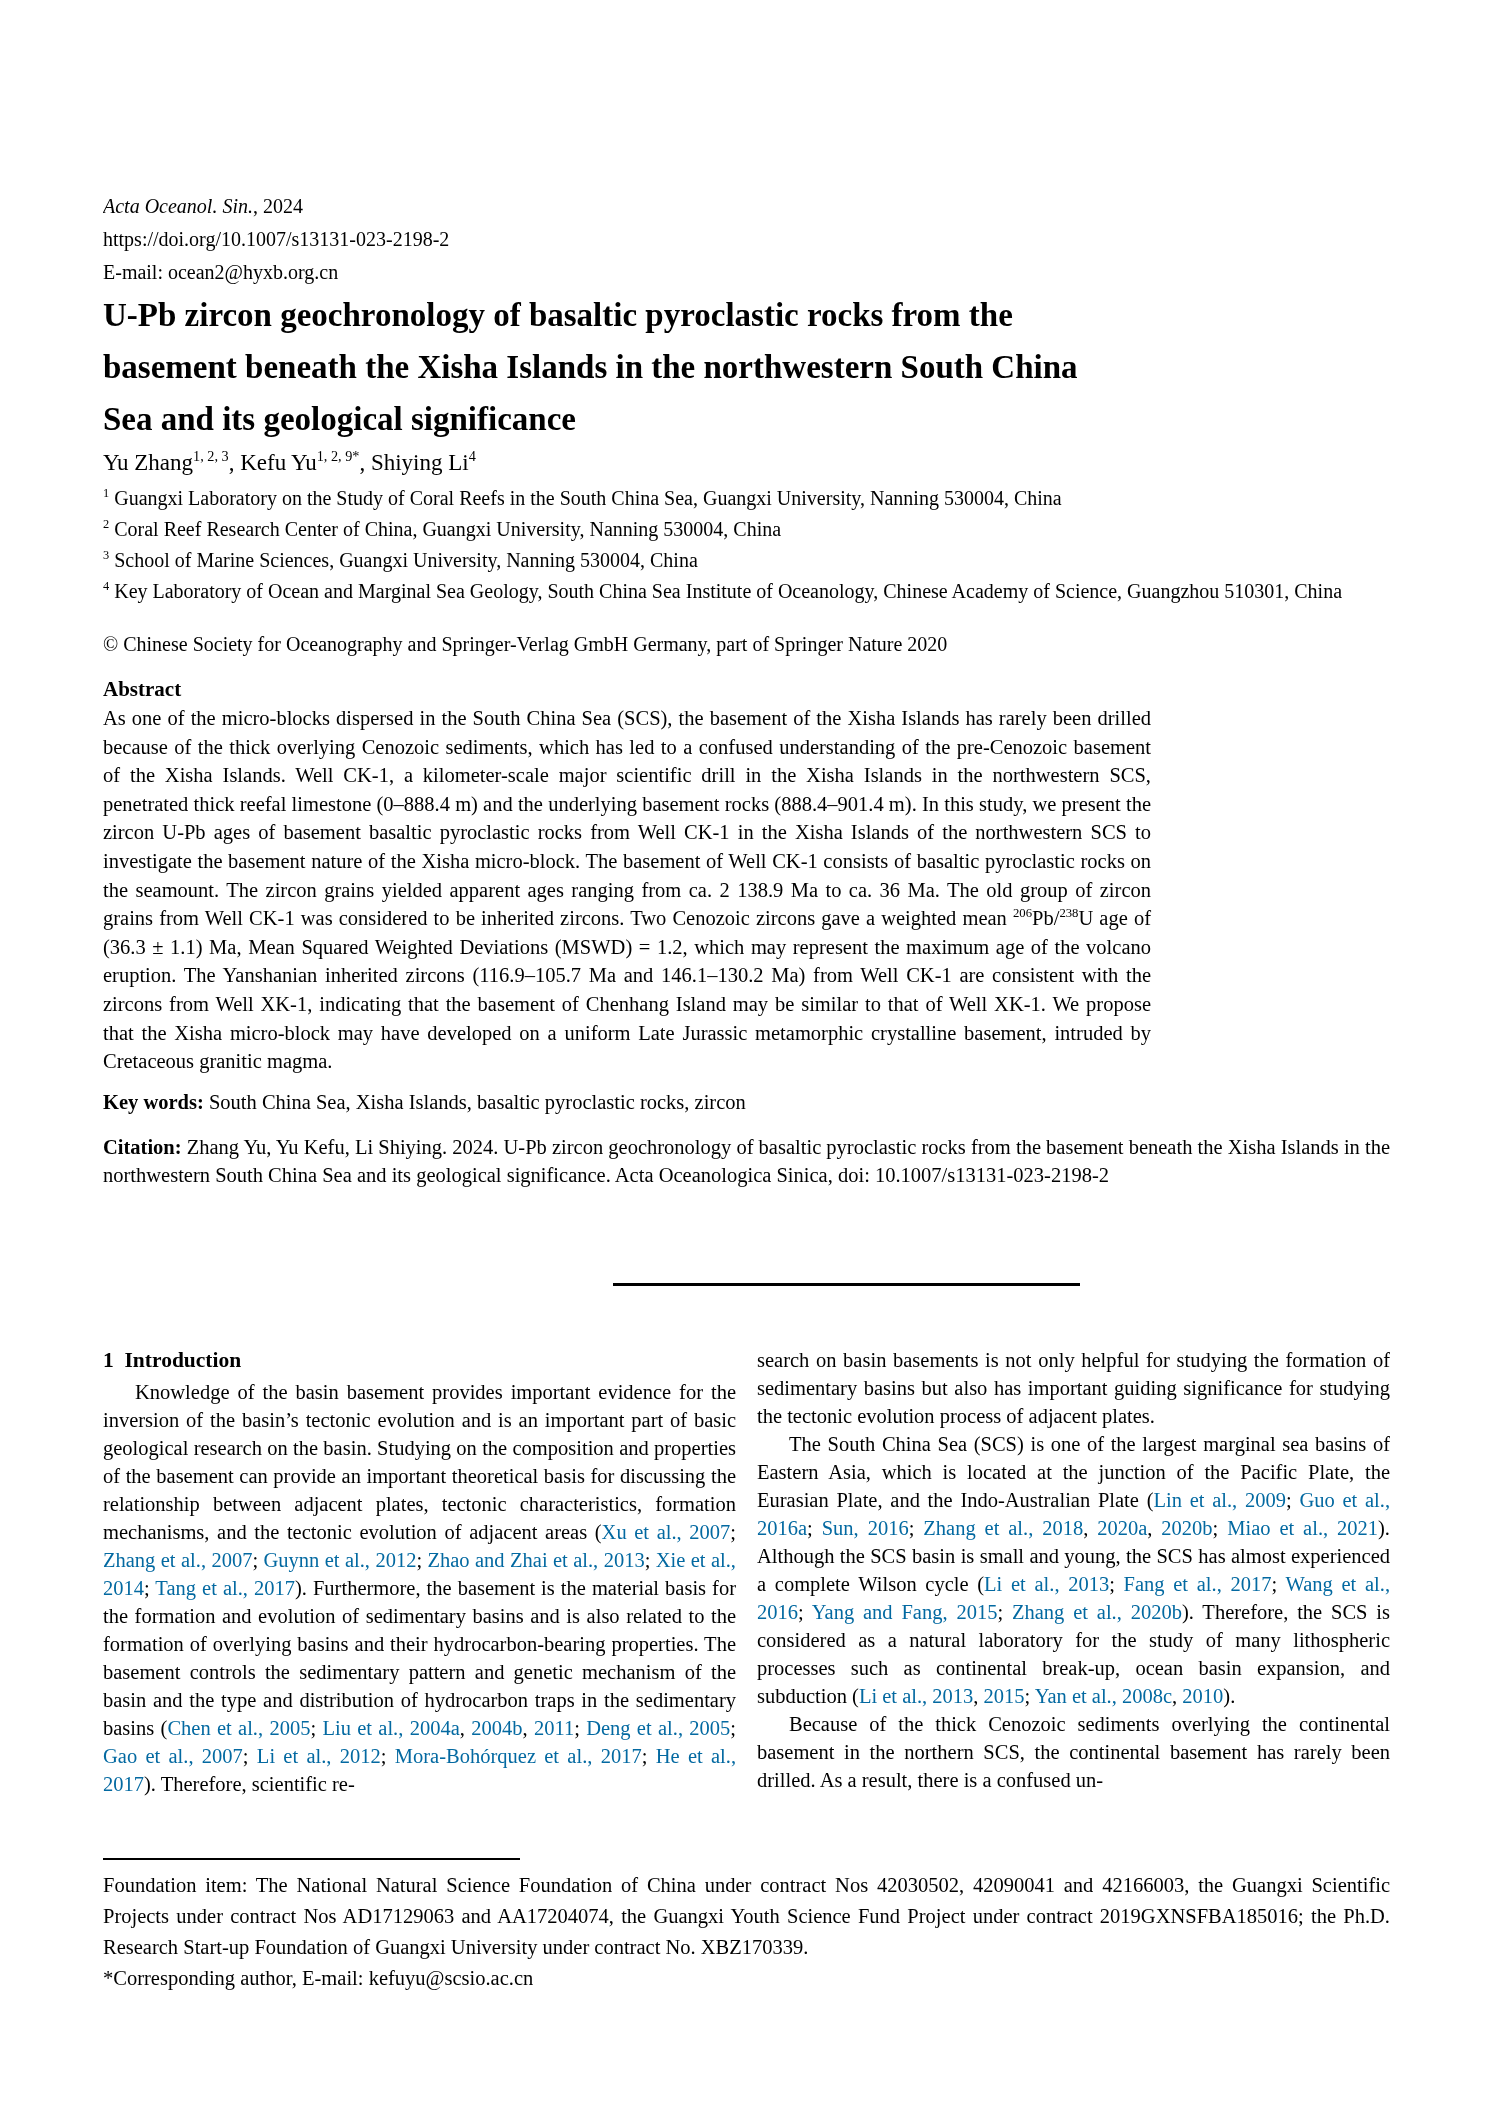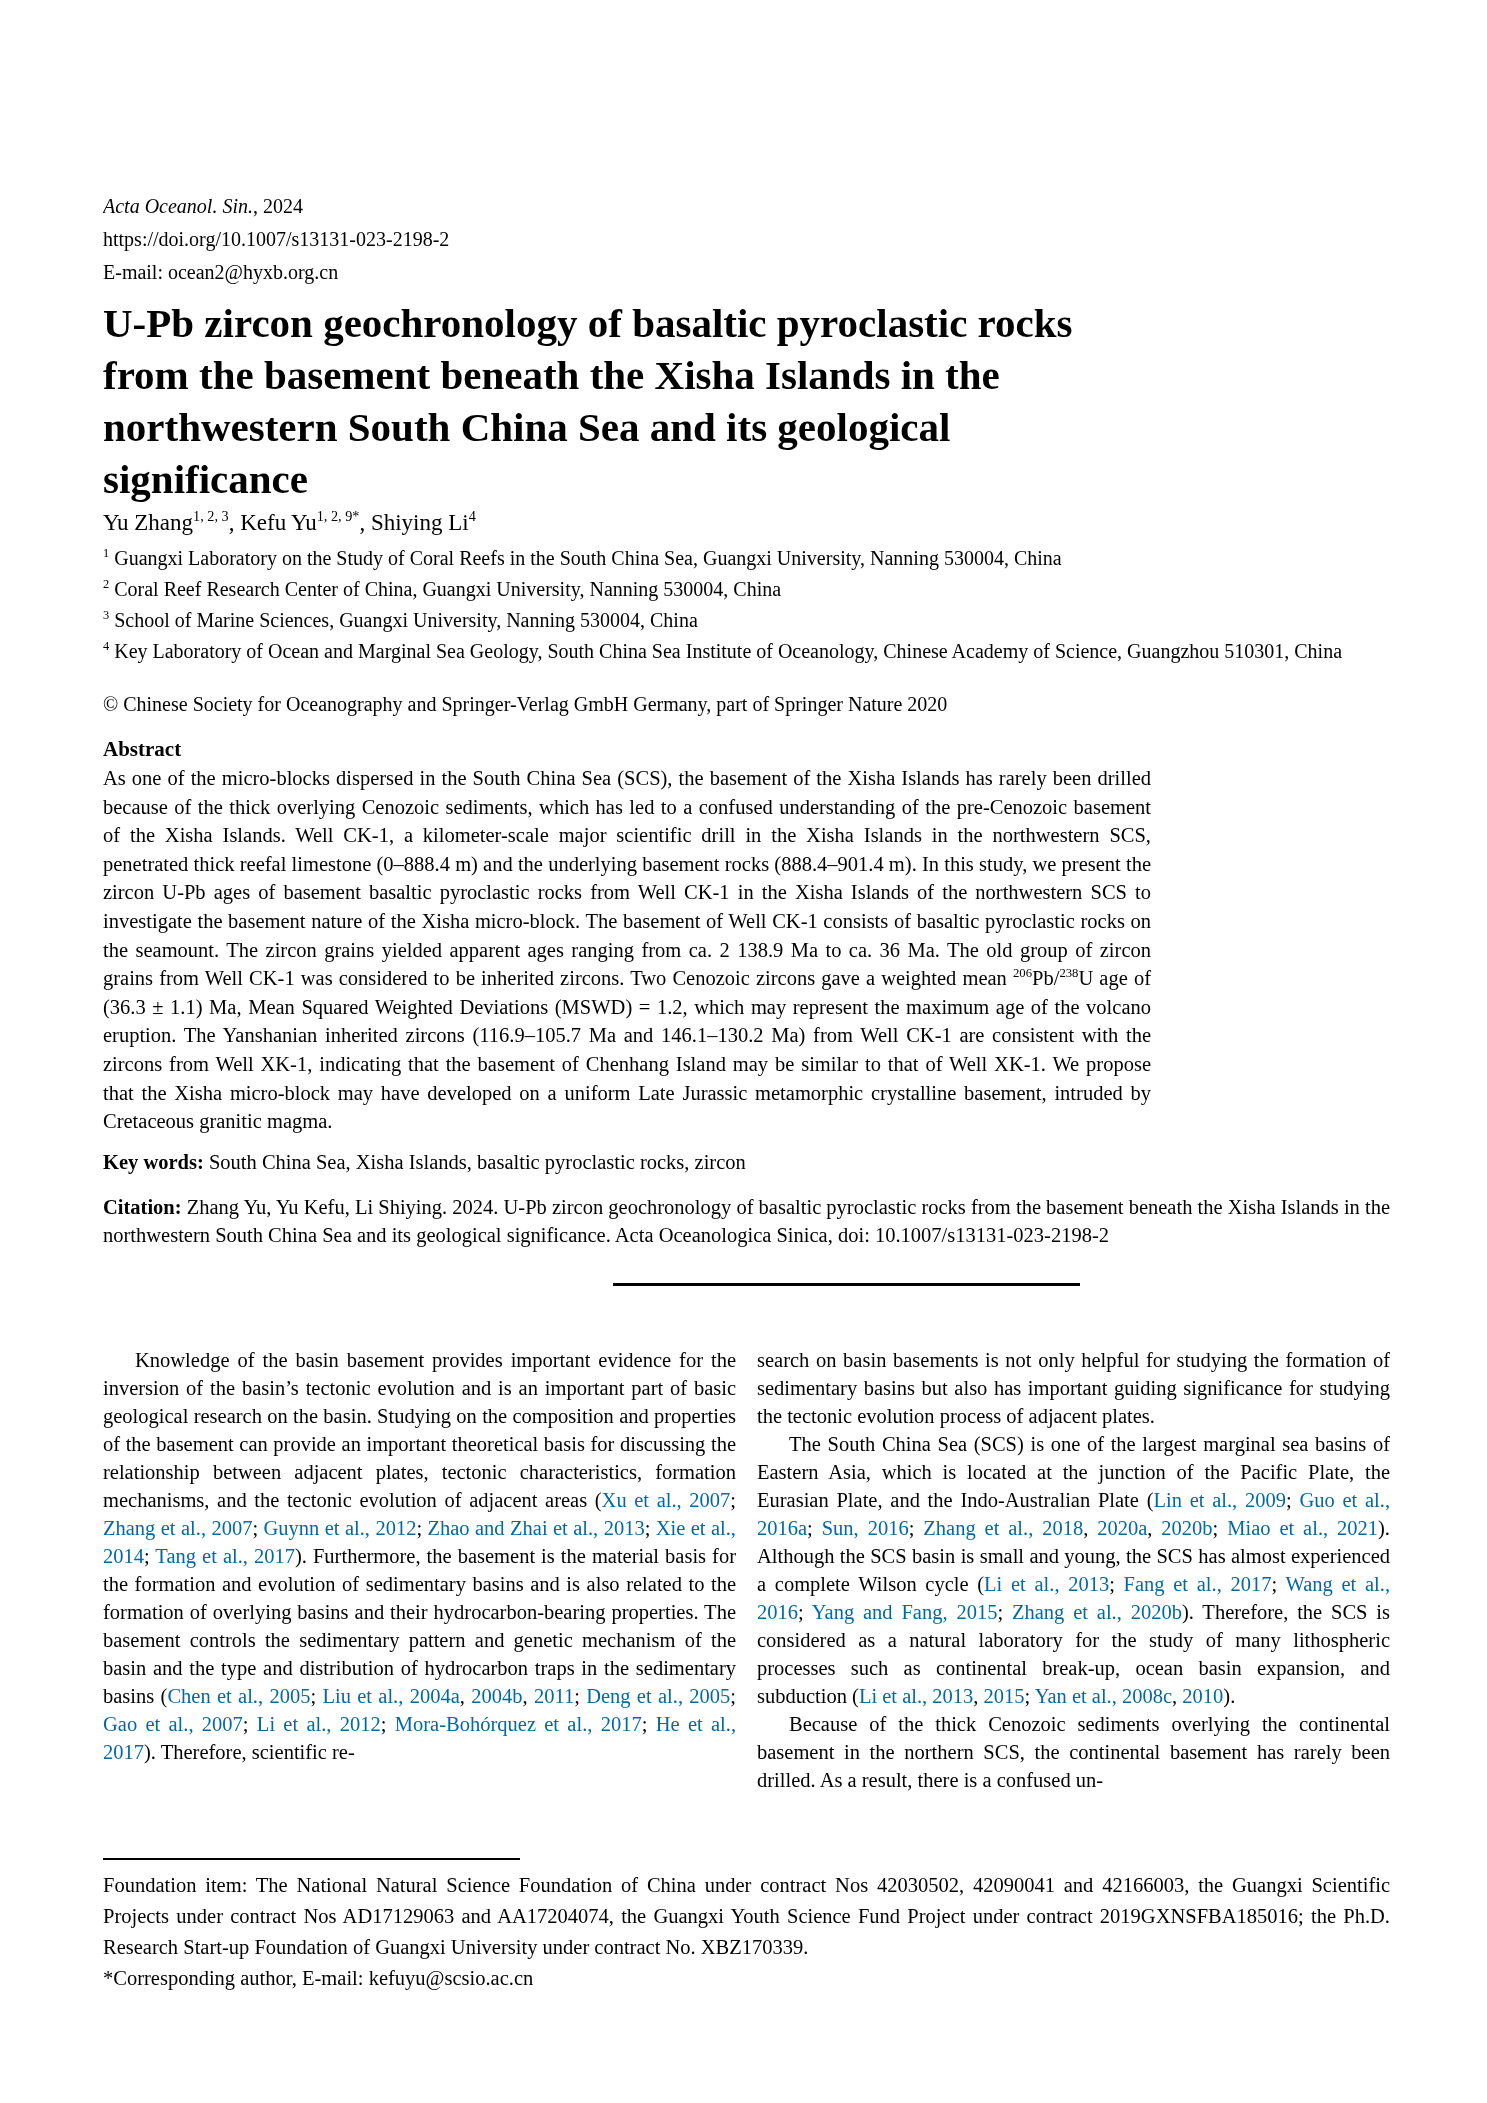--- a/index.html
+++ b/index.html
@@ -1,20 +1,20 @@
 <!DOCTYPE html>
 <html><head>
 <meta charset="utf-8">
 <style>
   html,body{margin:0;padding:0;background:#ffffff;}
   .page{position:relative;width:1487px;height:2103px;background:#ffffff;
         font-family:"Liberation Serif","DejaVu Serif",serif;color:#000;overflow:hidden;}
   .top-block{position:absolute;left:103px;top:0;width:1287px;height:1300px;overflow:hidden;}
   .journal-header{padding-top:190px;font-size:20px;line-height:33px;}
-  .paper-title{margin-top:8px;max-width:1030px;font-size:41px;line-height:52px;font-weight:700;}
+  .paper-title{margin-top:0;max-width:1030px;font-size:33px;line-height:52px;font-weight:700;}
   .authors{margin-top:2px;font-size:23px;line-height:32px;}
   .affiliations{margin-top:4px;font-size:20px;line-height:31px;}
   .affiliation{padding-left:15px;text-indent:-15px;}
   .received{margin-top:12px;font-size:20px;line-height:31px;}
   .copyright{margin-top:22px;font-size:20px;line-height:31px;}
   .abstract-heading{margin-top:14px;font-size:21px;line-height:30px;font-weight:700;}
   .abstract-body{width:1048px;font-size:20.5px;line-height:28.6px;text-align:justify;}
   .keywords{margin-top:12px;font-size:20.5px;line-height:29px;}
   .citation{margin-top:16px;font-size:20.5px;line-height:28.6px;text-align:justify;}
   .divider{position:absolute;top:1283px;left:613px;width:467px;height:0;border-top:3px solid #000;}
@@ -78,20 +78,21 @@
     <div class="keywords"><span class="b">Key words: </span><span>South China Sea, Xisha Islands, basaltic pyroclastic rocks, zircon</span></div>
 
     <div class="citation"><span class="b">Citation: </span><span>Zhang Yu, Yu Kefu, Li Shiying. 2024. U-Pb zircon geochronology of basaltic pyroclastic rocks from the basement beneath the Xisha Islands in the northwestern South China Sea and its geological significance. Acta Oceanologica Sinica, doi: 10.1007/s13131-023-2198-2</span></div>
 
   </div>
 
   <div class="divider"></div>
 
   <div class="body-columns">
     <div class="col">
+      <div class="section-heading">1 Introduction</div>
       <div class="para"><span>Knowledge of the basin basement provides important evidence for the inversion of the basin’s tectonic evolution and is an important part of basic geological research on the basin. Studying on the composition and properties of the basement can provide an important theoretical basis for discussing the relationship between adjacent plates, tectonic characteristics, formation mechanisms, and the tectonic evolution of adjacent areas (</span><span class="link">Xu et al., 2007</span><span>; </span><span class="link">Zhang et al., 2007</span><span>; </span><span class="link">Guynn et al., 2012</span><span>; </span><span class="link">Zhao and Zhai et al., 2013</span><span>; </span><span class="link">Xie et al., 2014</span><span>; </span><span class="link">Tang et al., 2017</span><span>). Furthermore, the basement is the material basis for the formation and evolution of sedimentary basins and is also related to the formation of overlying basins and their hydrocarbon-bearing properties. The basement controls the sedimentary pattern and genetic mechanism of the basin and the type and distribution of hydrocarbon traps in the sedimentary basins (</span><span class="link">Chen et al., 2005</span><span>; </span><span class="link">Liu et al., 2004a</span><span>, </span><span class="link">2004b</span><span>, </span><span class="link">2011</span><span>; </span><span class="link">Deng et al., 2005</span><span>; </span><span class="link">Gao et al., 2007</span><span>; </span><span class="link">Li et al., 2012</span><span>; </span><span class="link">Mora-Bohórquez et al., 2017</span><span>; </span><span class="link">He et al., 2017</span><span>). Therefore, scientific re-</span></div>
     </div>
     <div class="col">
       <div class="para noindent"><span>search on basin basements is not only helpful for studying the formation of sedimentary basins but also has important guiding significance for studying the tectonic evolution process of adjacent plates.</span></div>
       <div class="para"><span>The South China Sea (SCS) is one of the largest marginal sea basins of Eastern Asia, which is located at the junction of the Pacific Plate, the Eurasian Plate, and the Indo-Australian Plate (</span><span class="link">Lin et al., 2009</span><span>; </span><span class="link">Guo et al., 2016a</span><span>; </span><span class="link">Sun, 2016</span><span>; </span><span class="link">Zhang et al., 2018</span><span>, </span><span class="link">2020a</span><span>, </span><span class="link">2020b</span><span>; </span><span class="link">Miao et al., 2021</span><span>). Although the SCS basin is small and young, the SCS has almost experienced a complete Wilson cycle (</span><span class="link">Li et al., 2013</span><span>; </span><span class="link">Fang et al., 2017</span><span>; </span><span class="link">Wang et al., 2016</span><span>; </span><span class="link">Yang and Fang, 2015</span><span>; </span><span class="link">Zhang et al., 2020b</span><span>). Therefore, the SCS is considered as a natural laboratory for the study of many lithospheric processes such as continental break-up, ocean basin expansion, and subduction (</span><span class="link">Li et al., 2013</span><span>, </span><span class="link">2015</span><span>; </span><span class="link">Yan et al., 2008c</span><span>, </span><span class="link">2010</span><span>).</span></div>
       <div class="para"><span>Because of the thick Cenozoic sediments overlying the continental basement in the northern SCS, the continental basement has rarely been drilled. As a result, there is a confused un-</span></div>
     </div>
   </div>
 
   <div class="footnote">

